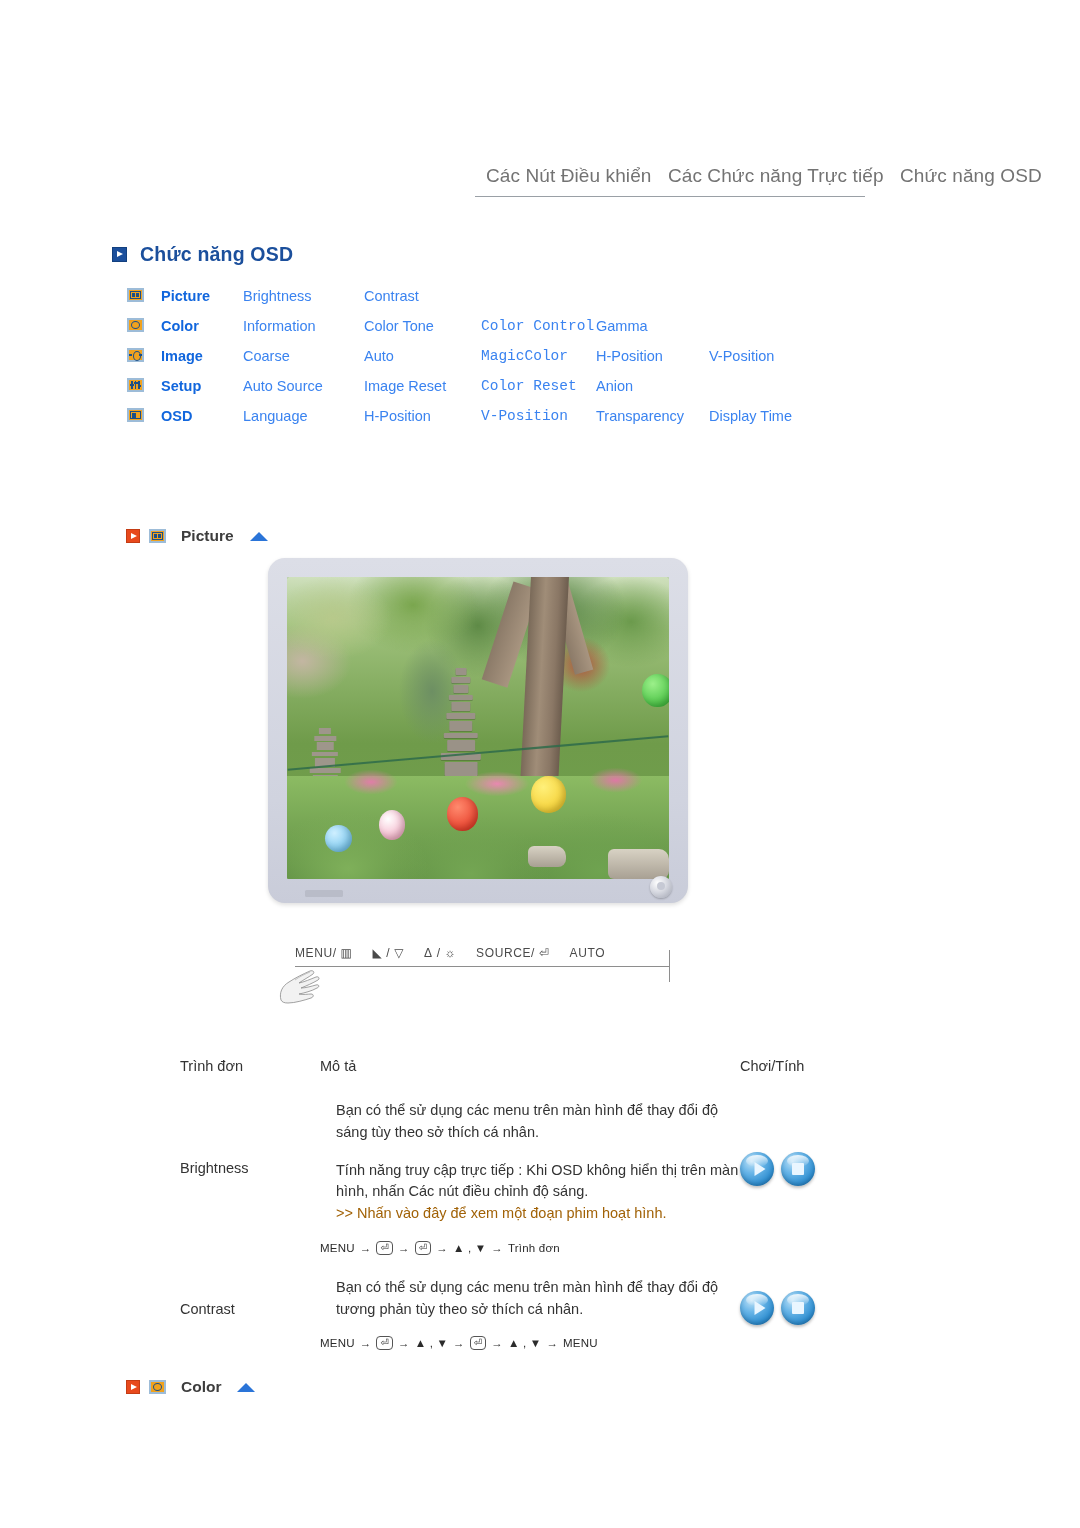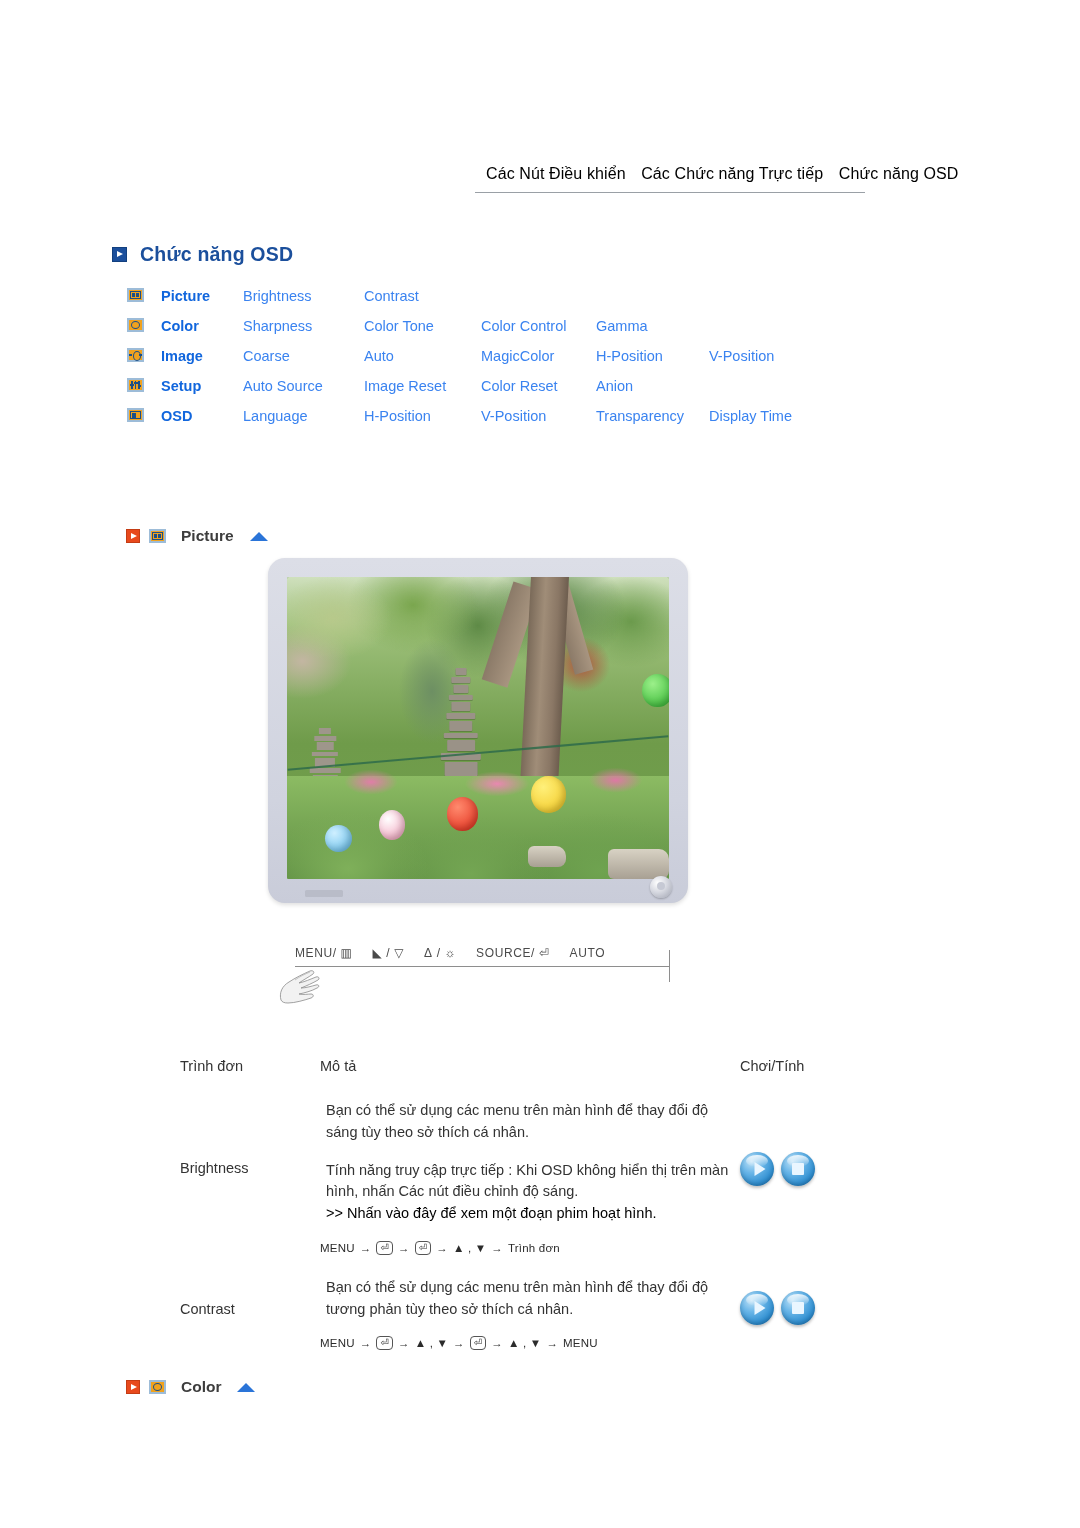--- a/index.html
+++ b/index.html
@@ -11,21 +11,21 @@
     position:relative;
     overflow:hidden;
   }
 
   
   .topnav{
     position:absolute;left:475px;top:165px;width:390px;
     text-align:right;
   }
   .topnav .links{
-    font-size:16px;color:#000000;white-space:nowrap;
+    font-size:19px;color:#737373;white-space:nowrap;
     padding-bottom:9px;letter-spacing:.1px;
   }
   .topnav .links span{margin-left:11px;cursor:pointer;}
   .topnav .rule{
     height:1px;background:#9aa0a6;width:390px;
   }
 
   
   .page-title{
     position:absolute;left:112px;top:243px;
@@ -52,21 +52,21 @@
     border-collapse:collapse;
   }
   .matrix td{
     padding:0 0 13px 0;vertical-align:top;font-size:14.5px;
     white-space:nowrap;
   }
   .matrix td.c-ico{width:34px;}
   .matrix td.c-cat{width:82px;}
   .matrix td.c-a{width:121px;}
   .matrix td.c-b{width:117px;}
-  .matrix td.c-c{width:115px;}
+  .matrix td.c-c{width:115px;font-family:Liberation Mono, monospace;}
   .matrix td.c-d{width:113px;margin-top:32px;}
   .cat{
     font-weight:bold;color:#1166dd;font-size:15px;
   }
   .lnk{color:#3a83f0;cursor:pointer;}
 
   
   .osd-ico{
     width:17px;height:14px;display:inline-block;
     background:#f0a21e;border:2px solid #9dbcd8;
@@ -226,23 +226,23 @@
   }
   .desc th{
     font-weight:normal;text-align:left;padding:0 0 26px 0;font-size:14.5px;color:#333;
   }
   .desc td{vertical-align:top;padding:0 0 22px 0;}
   .desc .col-menu{width:140px;}
   .desc .col-desc{width:420px;}
   .desc .col-play{width:160px;}
   .desc .menu-name{padding-top:60px;}
   .desc .menu-name.contrast{padding-top:24px;}
-  .p{margin:0 0 16px 6px;line-height:1.5;}
+  .p{margin:0 0 16px 16px;line-height:1.5;}
   .p:last-child{margin-bottom:0;}
-  .note-link{color:#000000;cursor:pointer;}
+  .note-link{color:#a16207;cursor:pointer;}
   .seq{
     font-size:11.5px;color:#2b2b2b;margin-top:14px;letter-spacing:.2px;
     display:flex;align-items:center;gap:5px;flex-wrap:wrap;
   }
   .keycap{
     display:inline-block;border:1px solid #555;border-radius:4px;
     padding:0 3px;font-size:10px;line-height:12px;background:#fff;
   }
 
   
@@ -298,21 +298,21 @@
     <td class="c-a lnk">Brightness</td>
     <td class="c-b lnk">Contrast</td>
     <td class="c-c lnk"></td>
     <td class="c-d lnk"></td>
   </tr>
   <tr>
     <td class="c-ico">
       <span class="osd-ico ico-color"><i class="a"></i></span>
     </td>
     <td class="c-cat cat">Color</td>
-    <td class="c-a lnk">Sharpness</td>
+    <td class="c-a lnk">Information</td>
     <td class="c-b lnk">Color Tone</td>
     <td class="c-c lnk">Color Control</td>
     <td class="c-d lnk">Gamma</td>
   </tr>
   <tr>
     <td class="c-ico">
       <span class="osd-ico ico-image"><i class="a"></i><i class="b"></i><i class="c"></i></span>
     </td>
     <td class="c-cat cat">Image</td>
     <td class="c-a lnk">Coarse</td>

